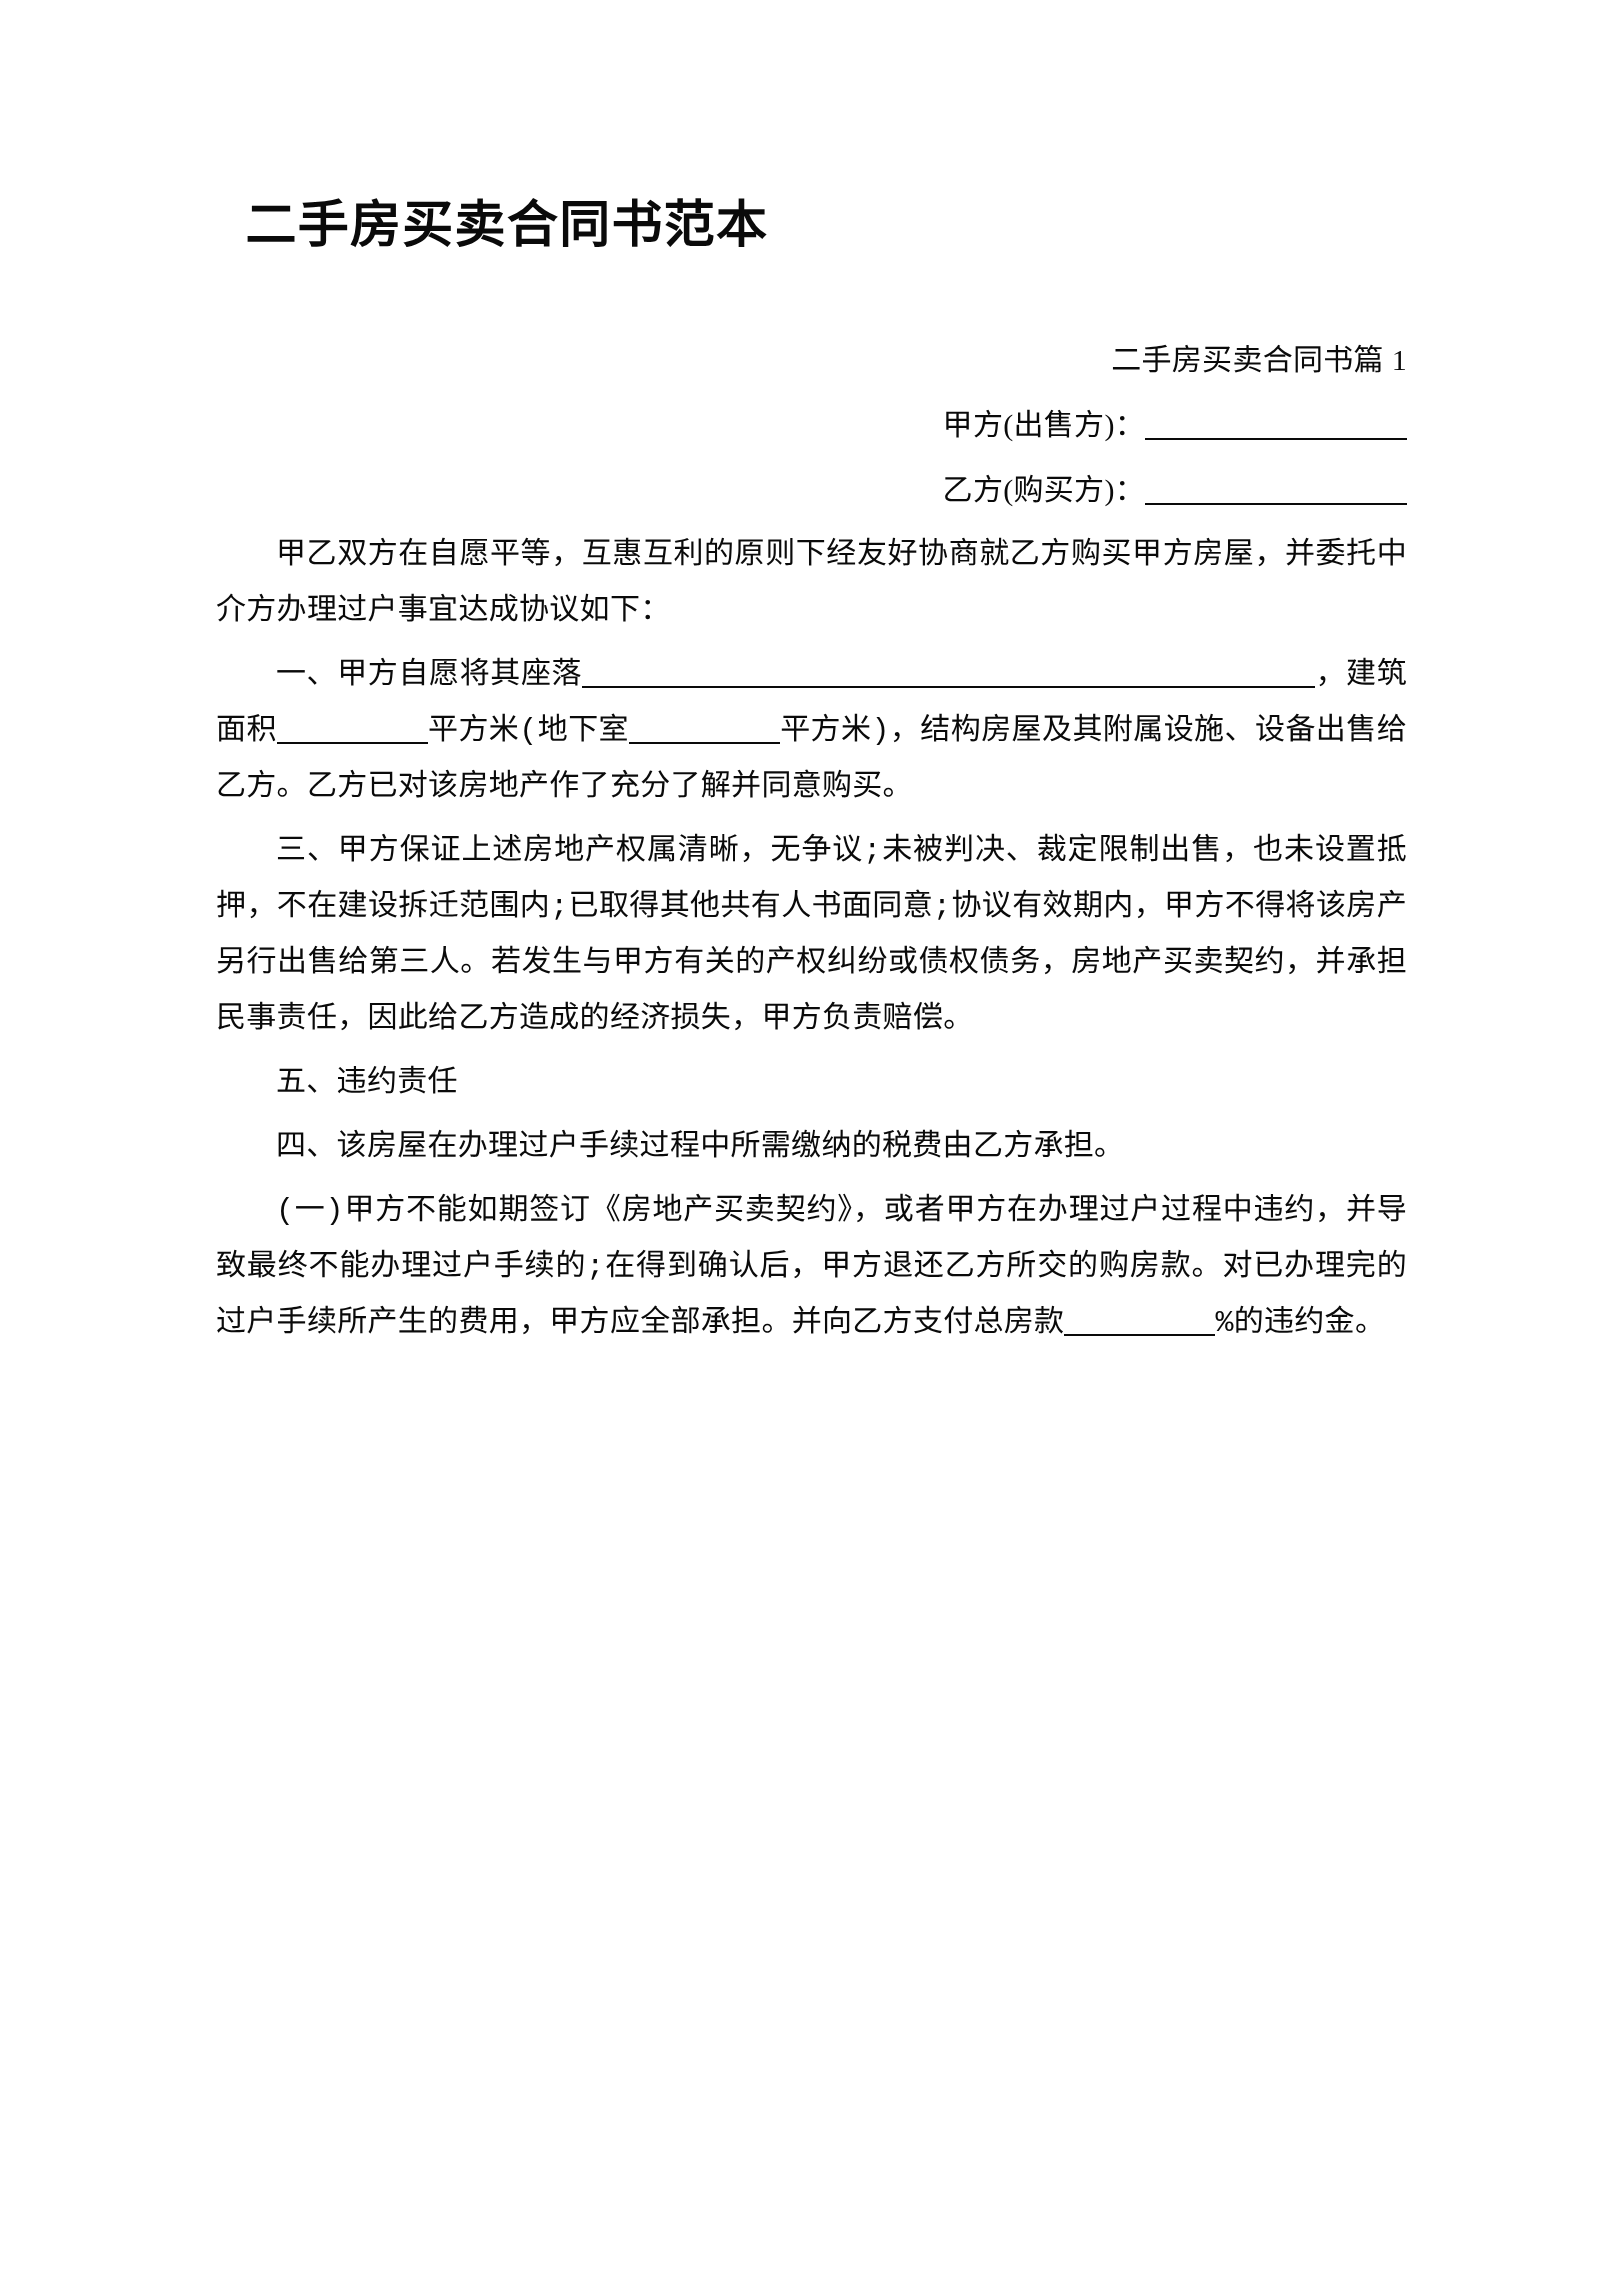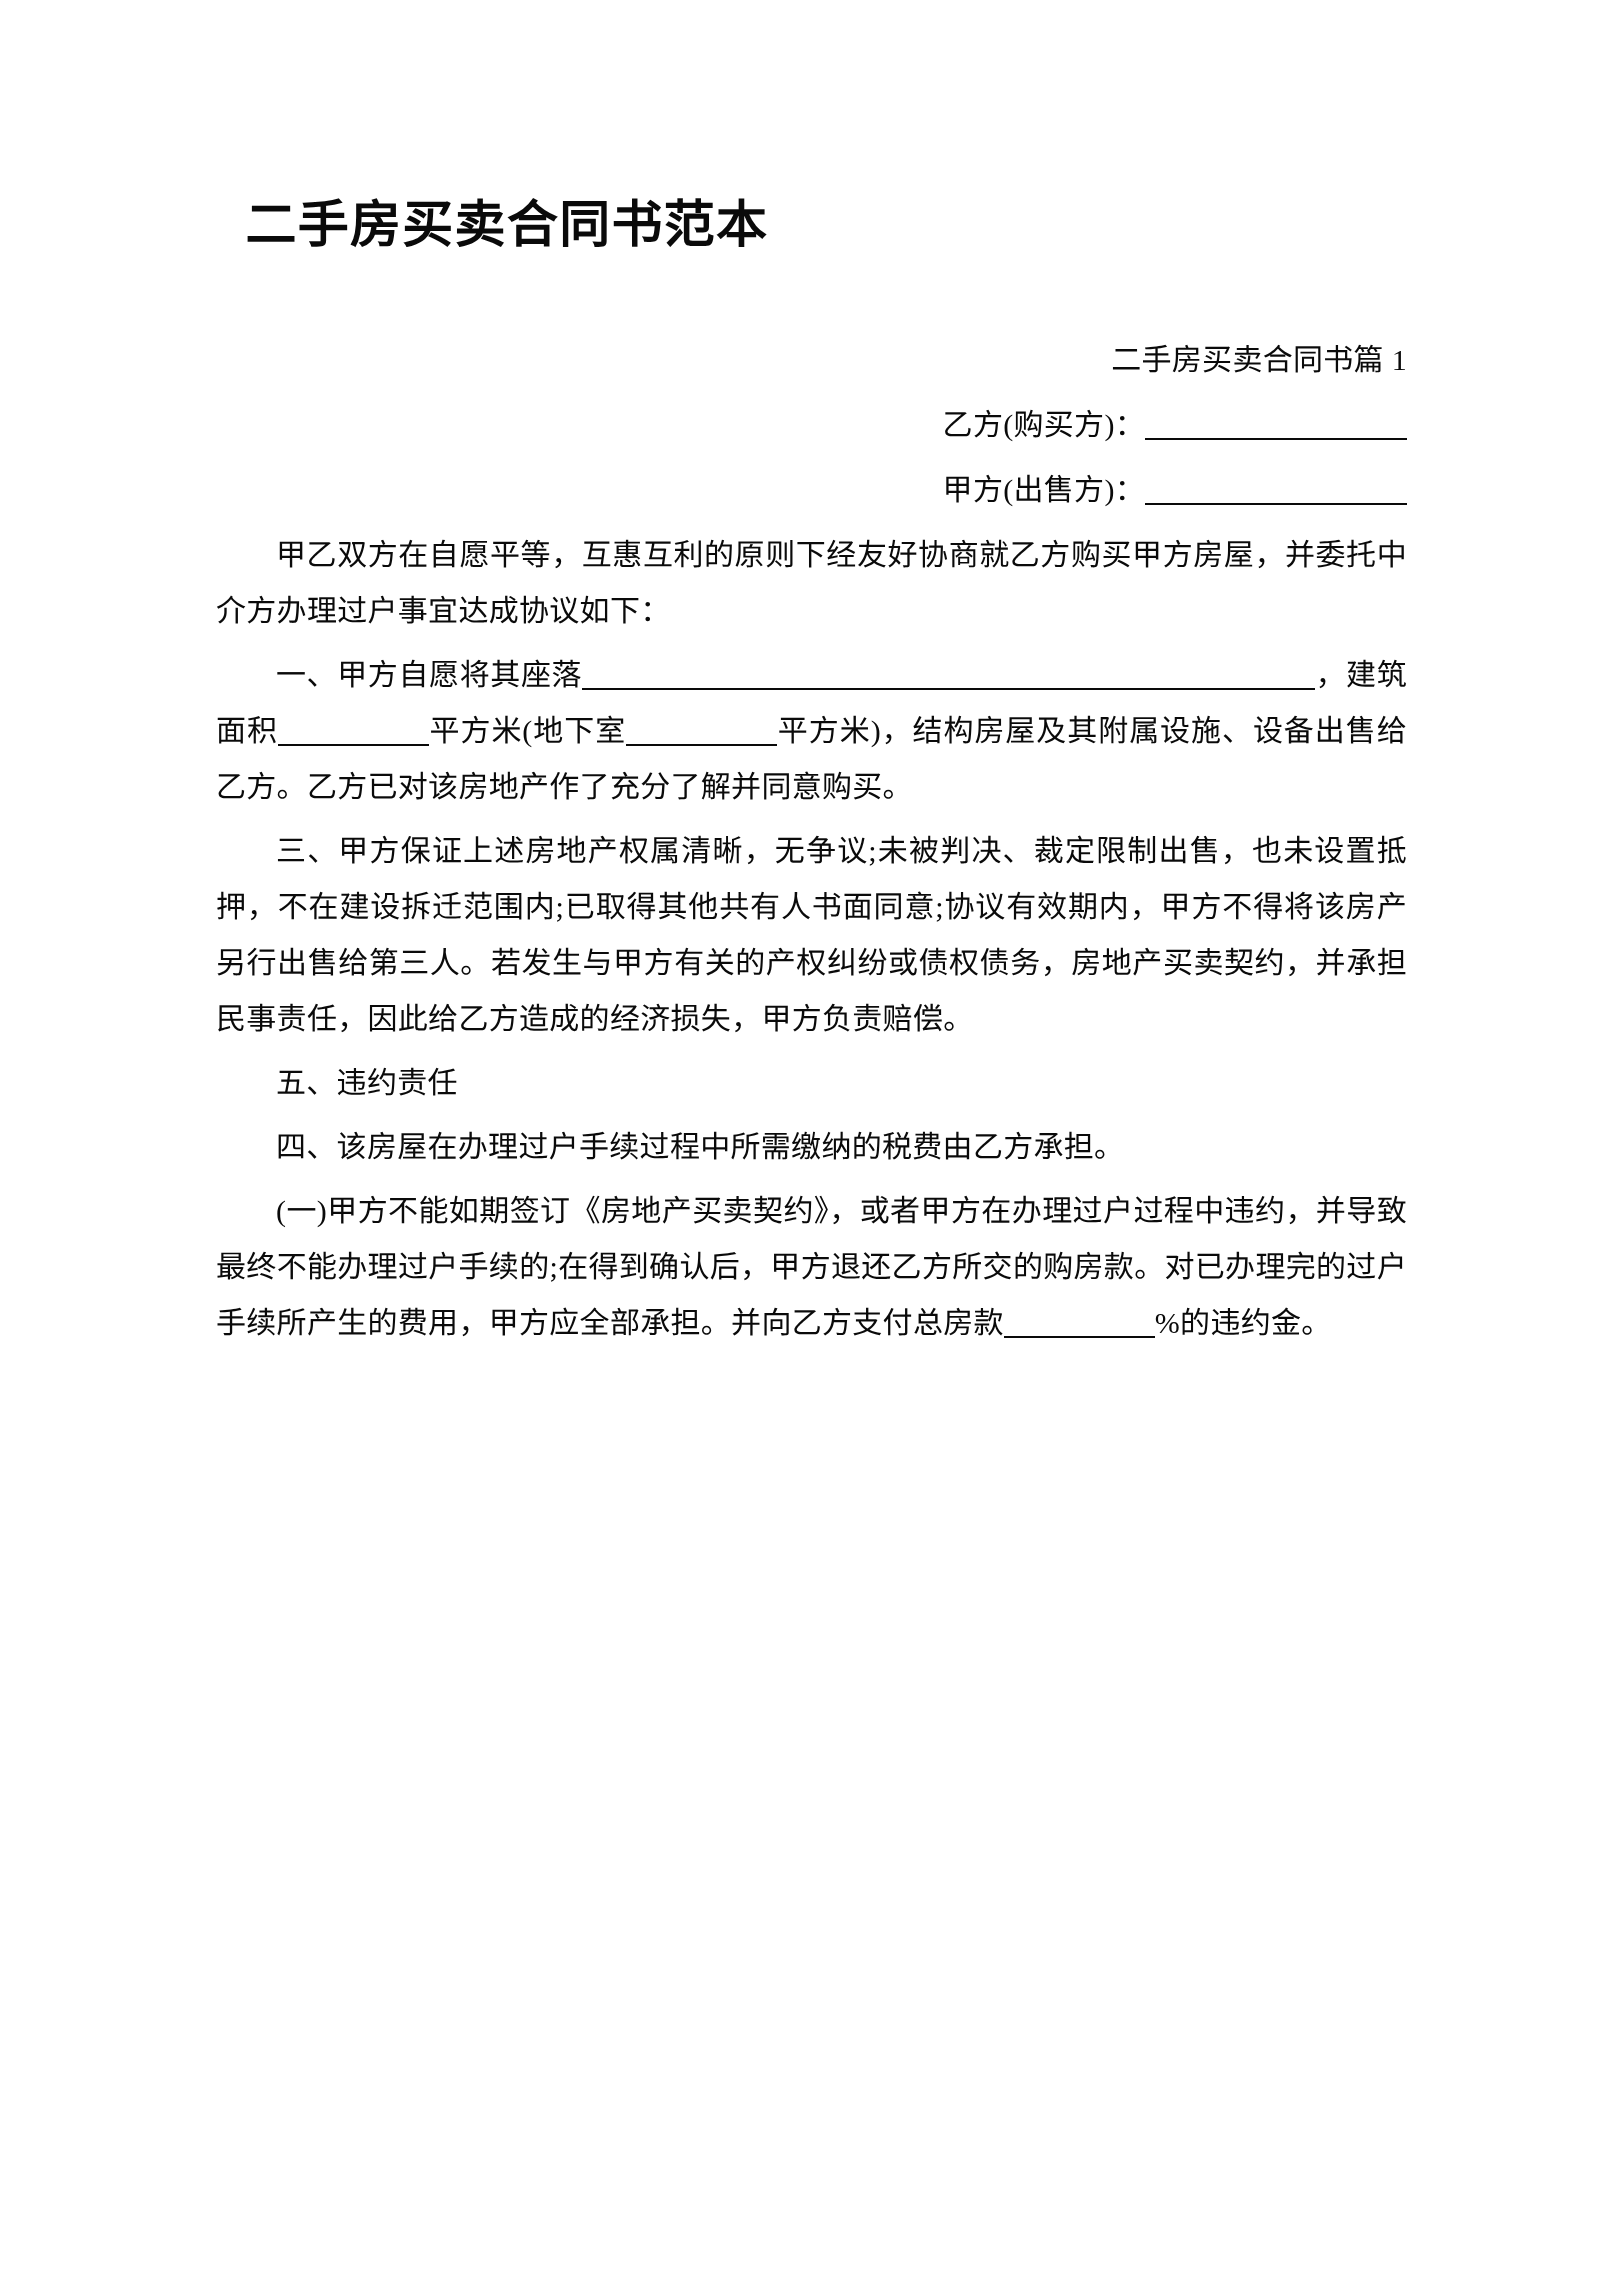--- a/index.html
+++ b/index.html
@@ -36,20 +36,21 @@
     line-height: 56px;
     letter-spacing: 0.3px;
     text-align: justify;
     text-justify: inter-ideograph;
   }
 
   p.para {
     margin: 0 0 7.9px 0;
     padding: 0;
     text-indent: 2em;
+    font-family: Liberation Mono, monospace;
   }
 
   
   p.line {
     margin: 0 0 9.2px 0;
     padding: 0;
     text-indent: 2em;
     text-align: right;
     white-space: nowrap;
   }
@@ -70,25 +71,25 @@
 
 <div class="page">
 
   <h1 class="doc-title">二手房买卖合同书范本</h1>
 
   <div class="body-block">
 
     <p class="line">二手房买卖合同书篇 1</p>
 
     <p class="line">
-      <span>乙方(购买方)：</span><span class="blank w-field"></span>
+      <span>甲方(出售方)：</span><span class="blank w-field"></span>
     </p>
 
     <p class="line">
-      <span>甲方(出售方)：</span><span class="blank w-field"></span>
+      <span>乙方(购买方)：</span><span class="blank w-field"></span>
     </p>
 
     <p class="para">甲乙双方在自愿平等，互惠互利的原则下经友好协商就乙方购买甲方房屋，并委托中介方办理过户事宜达成协议如下：</p>
 
     <p class="para"><span>一、甲方自愿将其座落</span><span class="blank w-stretch"></span><span>，建筑面积</span><span class="blank w-md"></span><span>平方米(地下室</span><span class="blank w-md"></span><span>平方米)，结构房屋及其附属设施、设备出售给乙方。乙方已对该房地产作了充分了解并同意购买。</span></p>
     <p class="para"><span>三、甲方保证上述房地产权属清晰，无争议;未被判决、裁定限制出售，也未设置抵押，不在建设拆迁范围内;已取得其他共有人书面同意;协议有效期内，甲方不得将该房产另行出售给第三人。若发生与甲方有关的产权纠纷或债权债务，房地产买卖契约，并承担民事责任，因此给乙方造成的经济损失，甲方负责赔偿。</span></p>
     <p class="para"><span>五、违约责任</span></p>
     <p class="para"><span>四、该房屋在办理过户手续过程中所需缴纳的税费由乙方承担。</span></p>
     <p class="para"><span>(一)甲方不能如期签订《房地产买卖契约》，或者甲方在办理过户过程中违约，并导致最终不能办理过户手续的;在得到确认后，甲方退还乙方所交的购房款。对已办理完的过户手续所产生的费用，甲方应全部承担。并向乙方支付总房款</span><span class="blank w-md"></span><span>%的违约金。</span></p>
 

